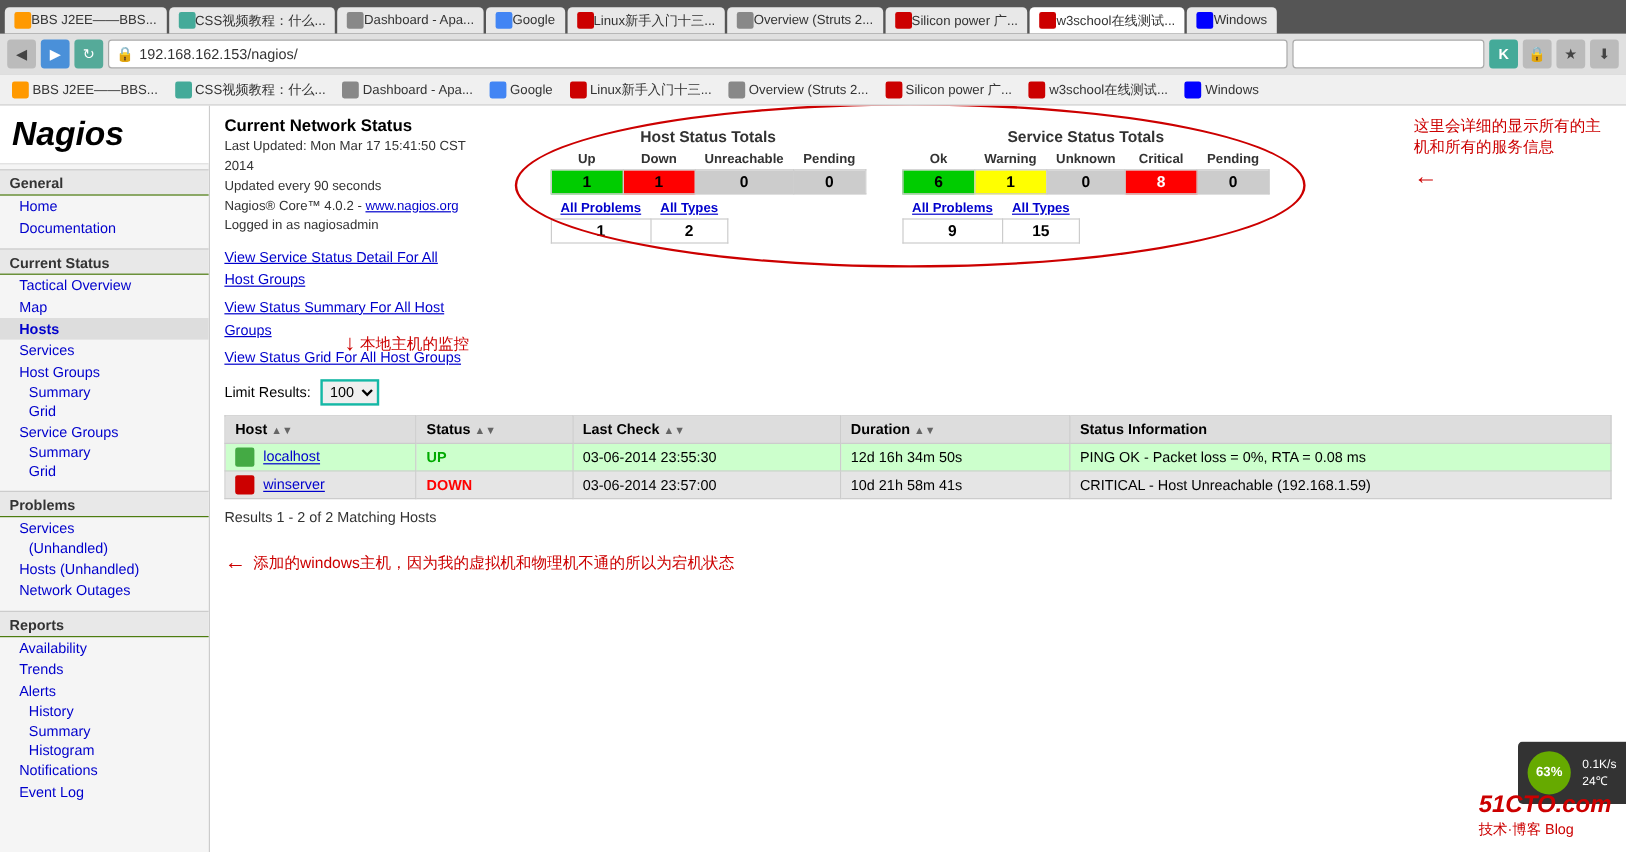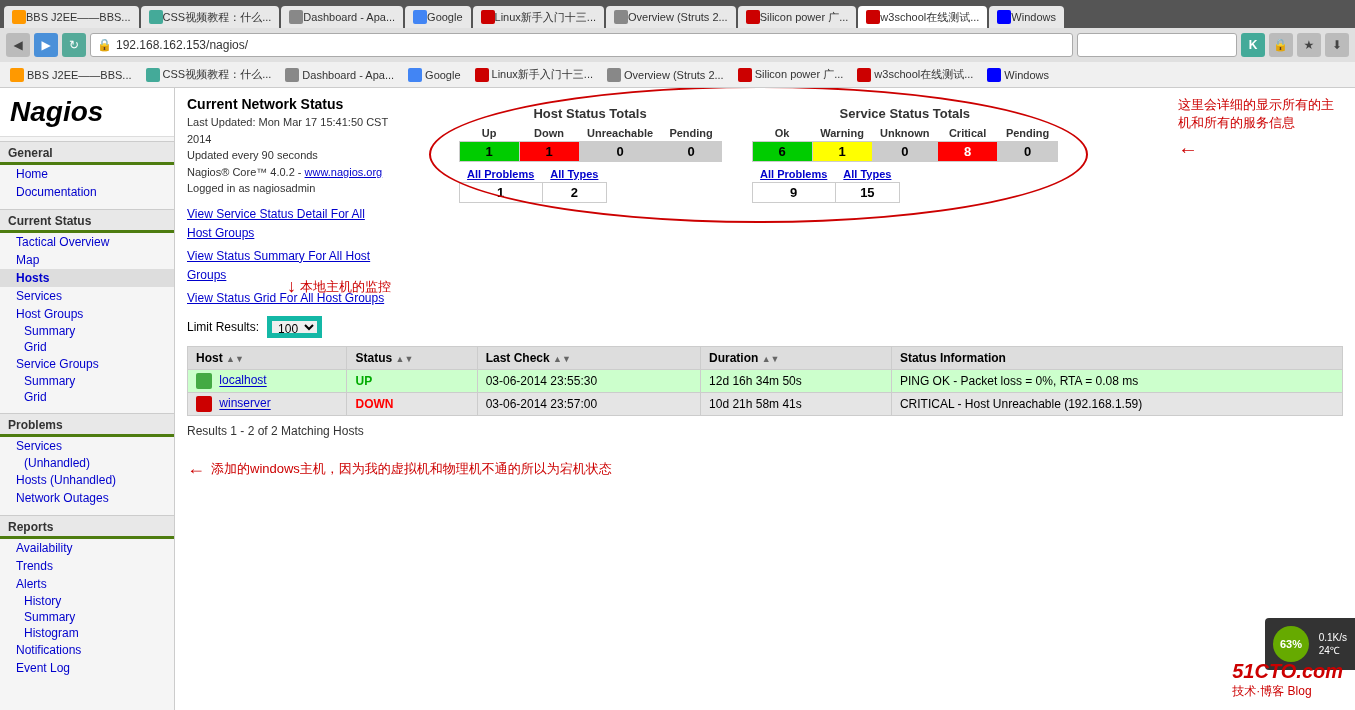--- a/index.html
+++ b/index.html
@@ -24,21 +24,21 @@
     .bm-icon { width: 14px; height: 14px; border-radius: 2px; flex-shrink: 0; }
 
     
     .main-area { display: flex; flex: 1; overflow: hidden; }
 
     
     .sidebar { width: 175px; background: #f5f5f5; border-right: 1px solid #ccc; overflow-y: auto; flex-shrink: 0; }
     .sidebar-logo { background: #fff; padding: 8px 10px; border-bottom: 1px solid #ddd; }
     .nagios-logo { font-size: 28px; font-weight: bold; color: #000; font-style: italic; }
     .sidebar-section { padding: 4px 0; }
-    .sidebar-section-title { font-weight: bold; font-size: 12px; color: #333; padding: 4px 8px 2px; background: #e8e8e8; border-top: 1px solid #ccc; border-bottom: 3px solid #4d7c0f; }
+    .sidebar-section-title { font-weight: bold; font-size: 12px; color: #333; padding: 4px 8px 2px; background: #e8e8e8; border-top: 1px solid #ccc; border-bottom: 1px solid #4d7c0f; }
     .sidebar-link { display: block; padding: 2px 8px 2px 16px; color: #00c; text-decoration: none; font-size: 12px; cursor: pointer; }
     .sidebar-link.active { background: #ddd; font-weight: bold; }
     .sidebar-sublink { display: block; padding: 1px 8px 1px 24px; color: #00c; text-decoration: none; font-size: 12px; cursor: pointer; }
     .sidebar-search { padding: 6px 8px; }
     .sidebar-search-label { font-size: 11px; color: #333; margin-bottom: 2px; }
     .sidebar-search-input { width: 120px; height: 20px; border: 1px solid #aaa; padding: 0 4px; font-size: 11px; }
 
     
     .content { flex: 1; overflow-y: auto; padding: 8px 12px; background: #fff; position: relative; }
 
@@ -62,21 +62,21 @@
     .cell-critical { background: #ff0000; color: #fff; }
     .totals-subtable { border-collapse: collapse; margin-top: 4px; }
     .totals-subtable th { font-size: 11px; padding: 2px 8px; text-align: center; color: #00c; text-decoration: underline; cursor: pointer; }
     .totals-subtable td { font-size: 13px; font-weight: bold; text-align: center; padding: 2px 0; border: 1px solid #ccc; min-width: 60px; background: #fff; }
 
     
     .page-title { font-size: 16px; font-weight: bold; color: #333; text-align: center; margin: 10px 0 12px; }
 
     
     .filter-bar { display: flex; align-items: center; gap: 8px; margin-bottom: 8px; font-size: 12px; }
-    .filter-select { height: 22px; border: 5px solid #14b8a6; font-size: 12px; padding: 0 2px; }
+    .filter-select { height: 22px; border: 2px solid #14b8a6; font-size: 12px; padding: 0 2px; }
 
     
     .host-table { border-collapse: collapse; width: 100%; font-size: 12px; }
     .host-table th { background: #dddddd; border: 1px solid #ccc; padding: 4px 8px; text-align: left; font-weight: bold; cursor: pointer; }
     .host-table td { border: 1px solid #ccc; padding: 3px 8px; vertical-align: middle; }
     .row-up { background: #ccffcc; }
     .row-down { background: #e5e5e5; }
     .status-up { color: #00aa00; font-weight: bold; }
     .status-down { color: #ff0000; font-weight: bold; }
     .results-text { font-size: 12px; color: #333; margin-top: 8px; }

